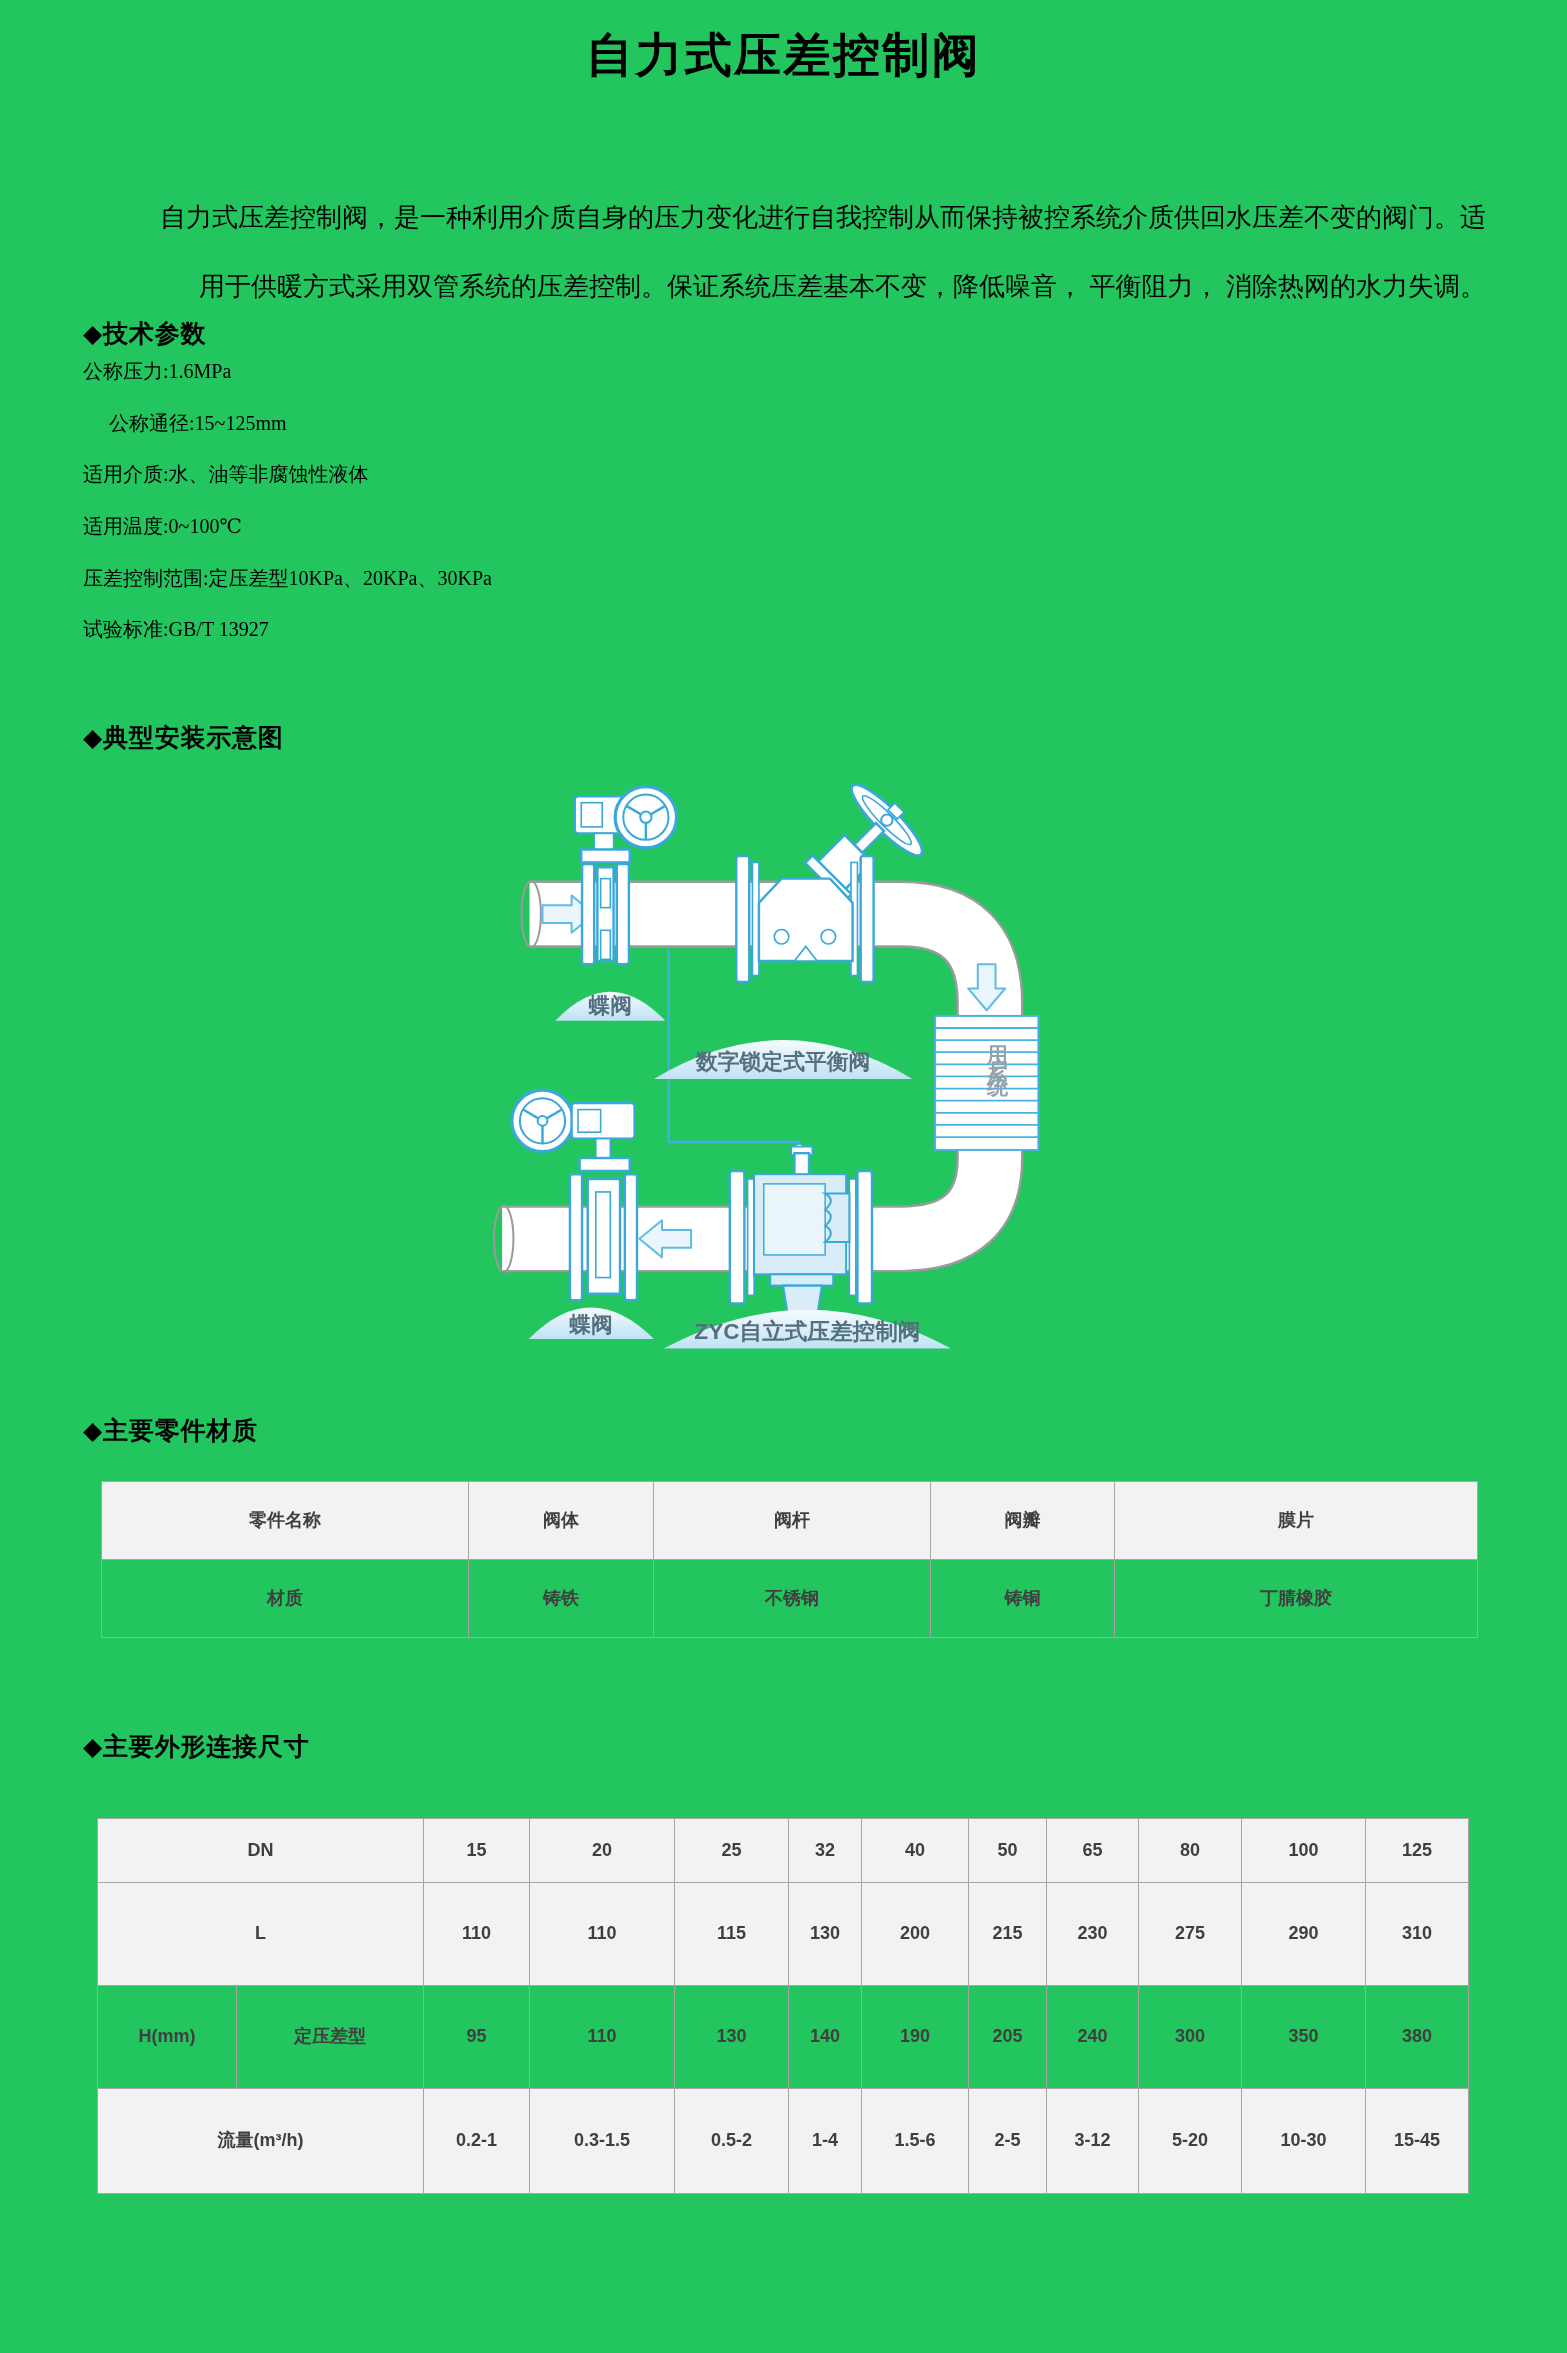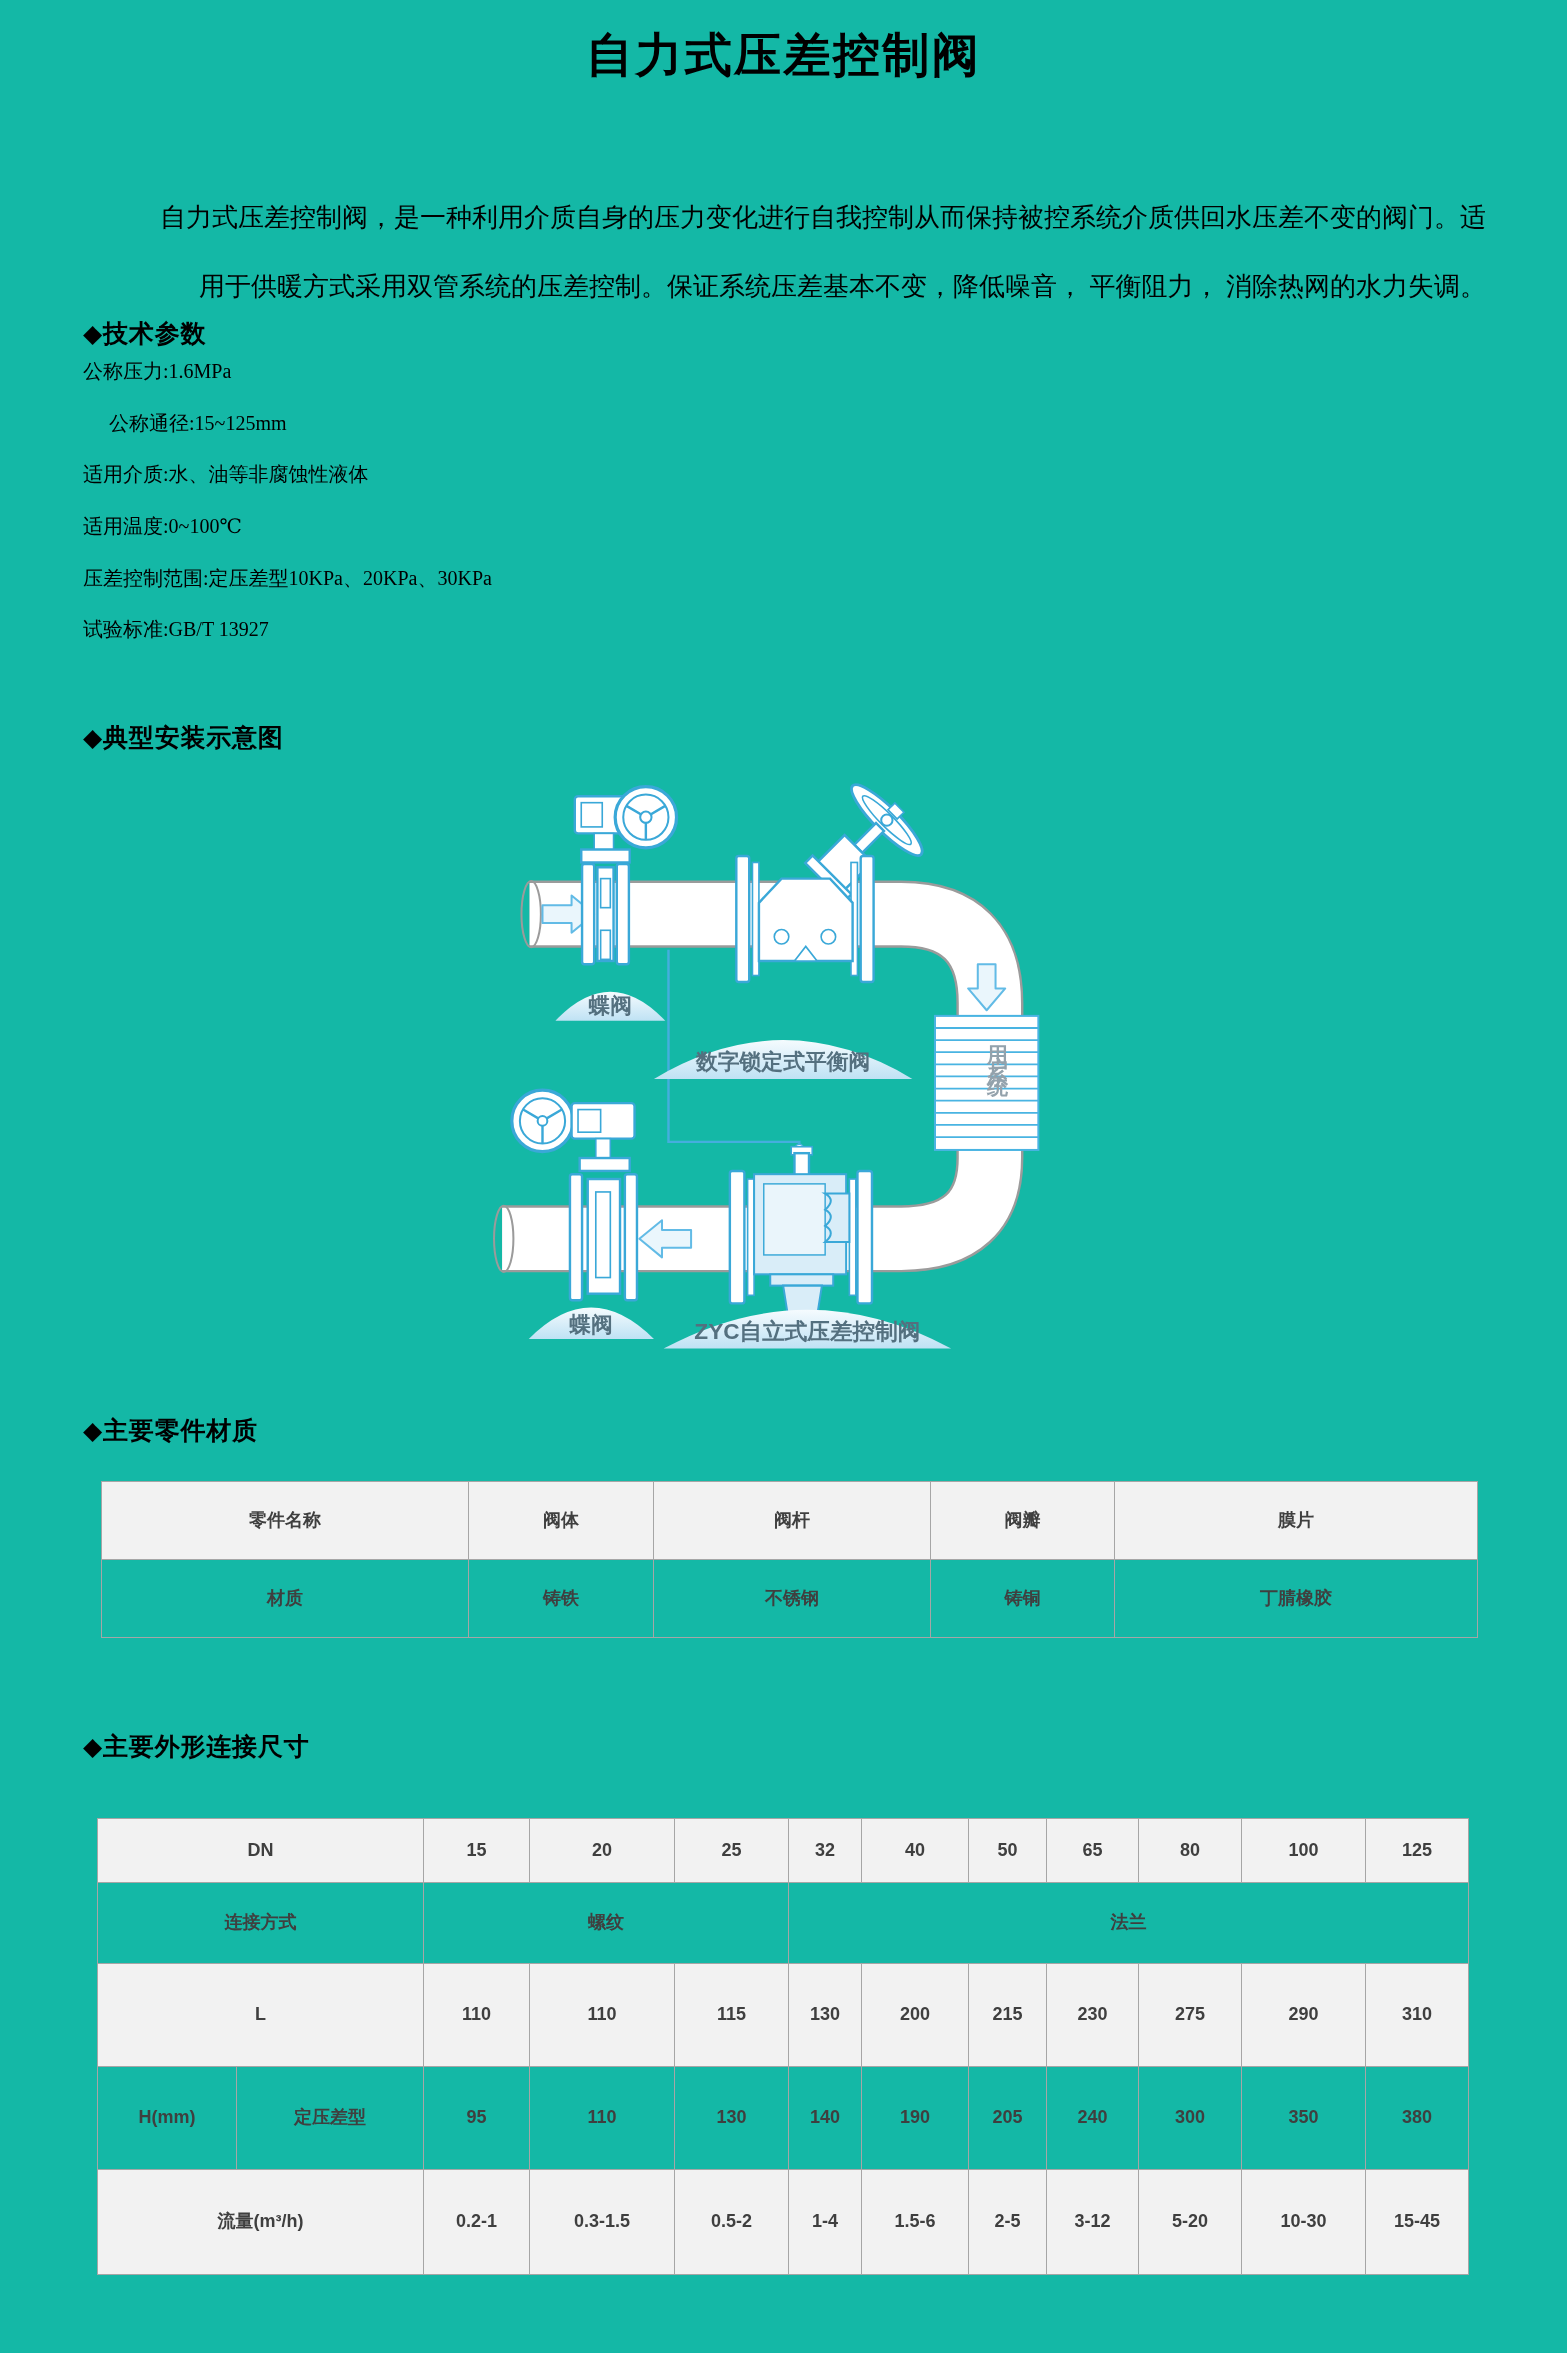--- a/index.html
+++ b/index.html
@@ -1,16 +1,16 @@
 <!DOCTYPE html>
 <html style="font-size:13px"><head>
 <meta charset="utf-8">
 <style>
   html,body{margin:0;padding:0;background:#fff;}
-  .page{position:relative;width:1567px;height:2354px;background:#14b8a6;overflow:hidden;
+  .page{position:relative;width:1567px;height:2354px;background:#22c55e;overflow:hidden;
         font-family:"Liberation Serif","DejaVu Serif",serif;color:#000;}
   .title{position:absolute;top:24px;left:0;width:100%;text-align:center;
          font-size:47px;font-weight:bold;letter-spacing:2.4px;}
   .intro{position:absolute;top:183px;left:84px;width:1402px;font-size:26px;
          line-height:69px;text-indent:2.2em;text-align:right;}
   .sec-head{position:absolute;left:83px;font-size:25px;font-weight:bold;letter-spacing:0.8px;}
   .param{position:absolute;left:83px;font-size:20px;}
 
   
   table.tbl{border-collapse:collapse;table-layout:fixed;position:absolute;
@@ -221,25 +221,20 @@
       <td>20</td>
       <td>25</td>
       <td class="c-n1">32</td>
       <td>40</td>
       <td class="c-n2">50</td>
       <td>65</td>
       <td>80</td>
       <td>100</td>
       <td>125</td>
     </tr>
-    <tr style="height:81px;">
-      <td colspan="2">连接方式</td>
-      <td colspan="3">螺纹</td>
-      <td colspan="7">法兰</td>
-    </tr>
     <tr class="gray" style="height:103px;">
       <td colspan="2">L</td>
       <td>110</td>
       <td>110</td>
       <td>115</td>
       <td class="c-n1">130</td>
       <td>200</td>
       <td class="c-n2">215</td>
       <td>230</td>
       <td>275</td>

